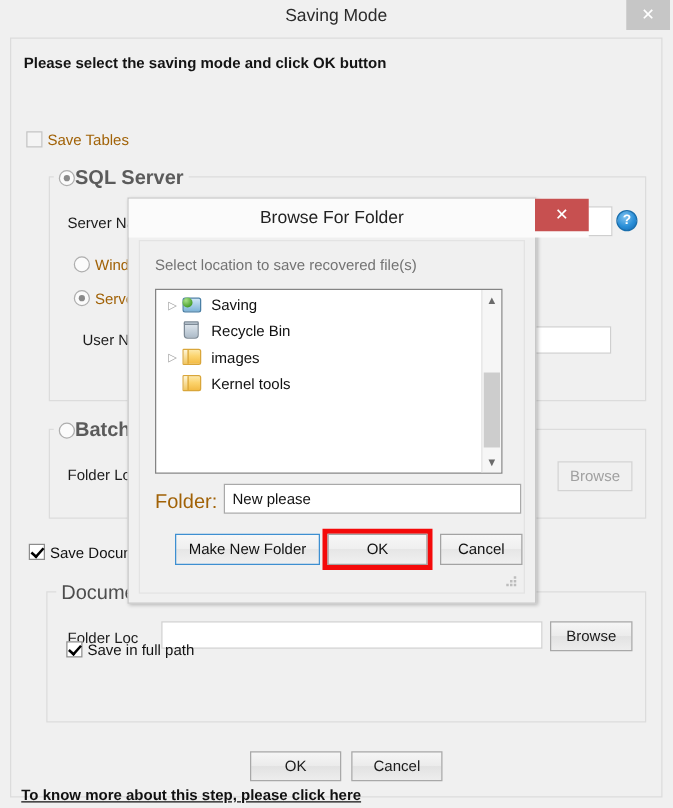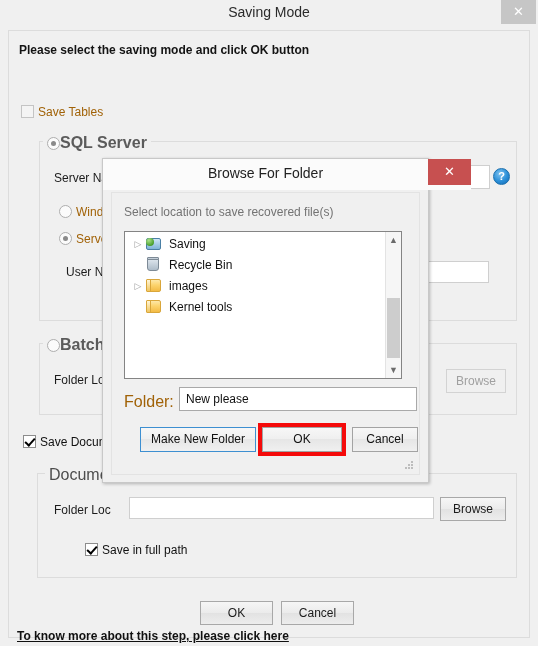--- a/index.html
+++ b/index.html
@@ -415,21 +415,21 @@
 
     <div class="cb-row dark" style="left:14px; top:404px;">
       <span class="cb checked"></span><span class="lbl">Save Documen</span>
     </div>
 
     <div class="group" style="left:28px; top:442px; width:480px; height:105px;"></div>
     <div class="group-title" style="left:36px; top:435px;">Documents</div>
     <div class="fld-label" style="left:45px; top:472px;">Folder Loc</div>
     <div class="textbox" style="left:120px; top:466px; width:305px; height:22px;"></div>
     <div class="btn" style="left:431px; top:466px; width:66px; height:24px;">Browse</div>
-    <div class="cb-row dark" style="left:44px; top:512px;margin-left:32px;">
+    <div class="cb-row dark" style="left:44px; top:482px;">
       <span class="cb checked"></span><span class="lbl">Save in full path</span>
     </div>
 
     <div class="btn" style="left:191px; top:570px; width:73px; height:24px;">OK</div>
     <div class="btn" style="left:272px; top:570px; width:73px; height:24px;">Cancel</div>
     <div class="link" style="left:8px; top:598px;">To know more about this step, please click here</div>
   </div>
 
   <div class="bff">
     <div class="bff-title">

